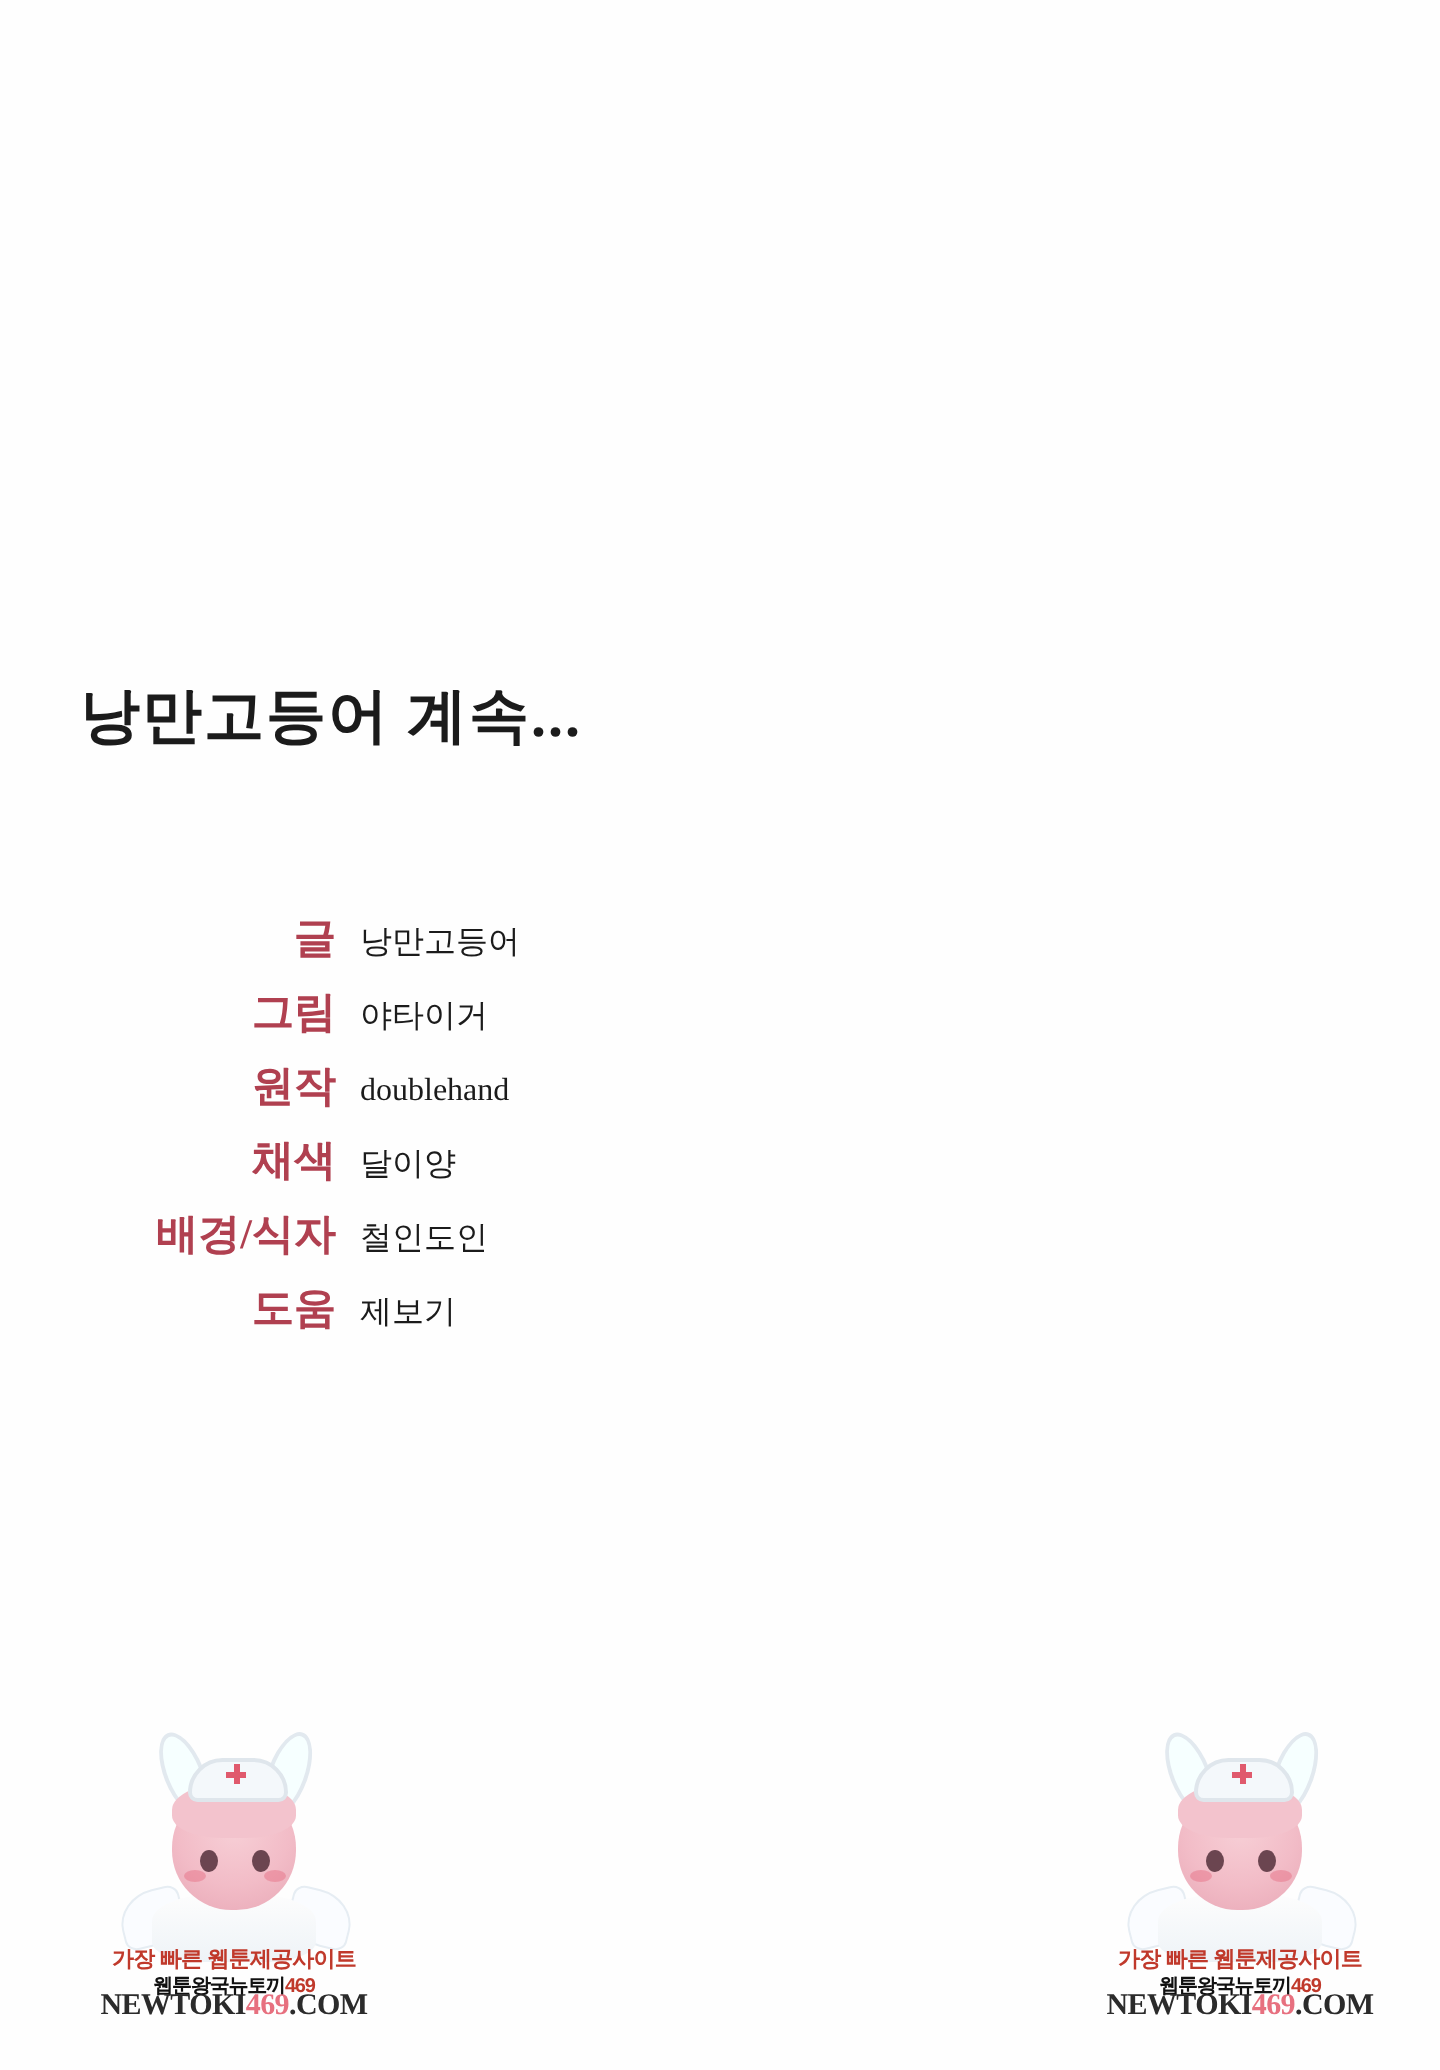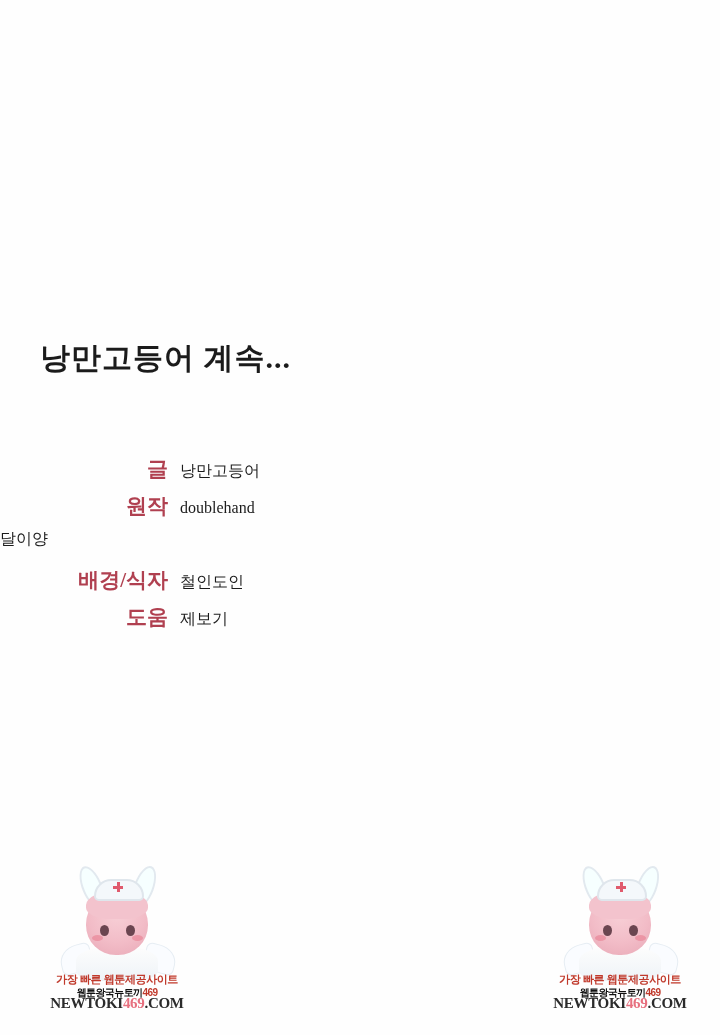--- a/index.html
+++ b/index.html
@@ -222,27 +222,32 @@
 
   <div class="headline">낭만고등어 계속...</div>
 
   <div class="credits">
 
     <div class="credit-row">
       <div class="credit-role">글</div>
       <div class="credit-name">낭만고등어</div>
     </div>
 
+    <div class="credit-row">
+      <div class="credit-role">그림</div>
+      <div class="credit-name">야타이거</div>
+    </div>
 
     <div class="credit-row">
       <div class="credit-role">원작</div>
       <div class="credit-name">doublehand</div>
     </div>
 
     <div class="credit-row">
+      <div class="credit-role">채색</div>
       <div class="credit-name">달이양</div>
     </div>
 
     <div class="credit-row">
       <div class="credit-role">배경/식자</div>
       <div class="credit-name">철인도인</div>
     </div>
 
     <div class="credit-row">
       <div class="credit-role">도움</div>

